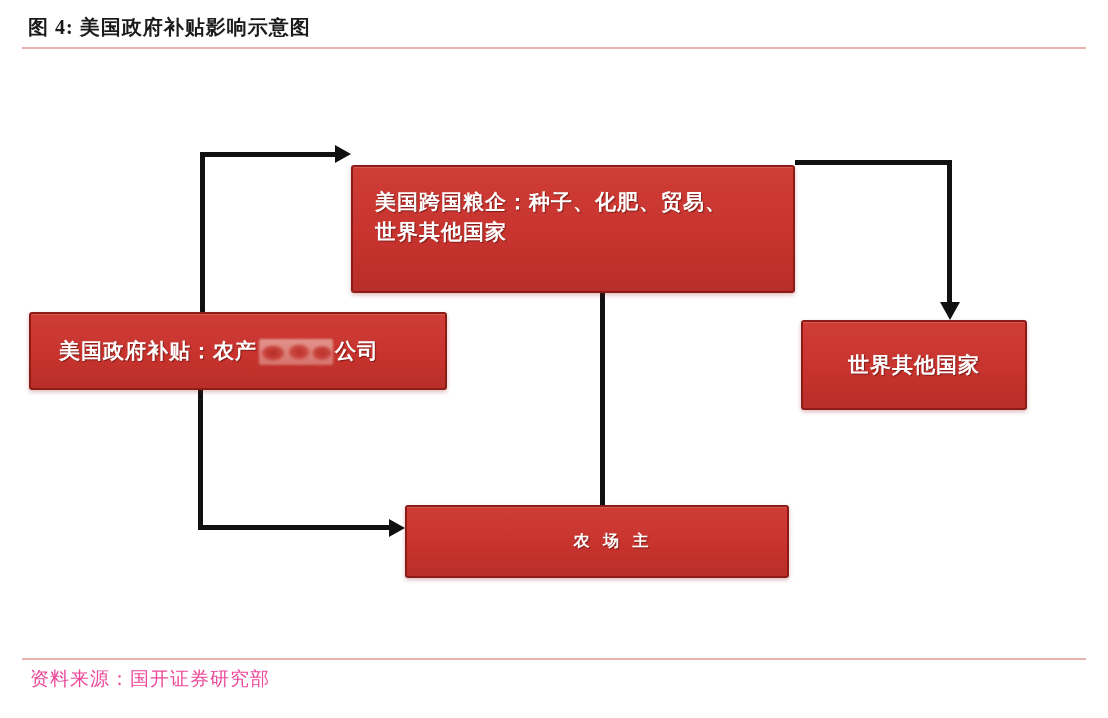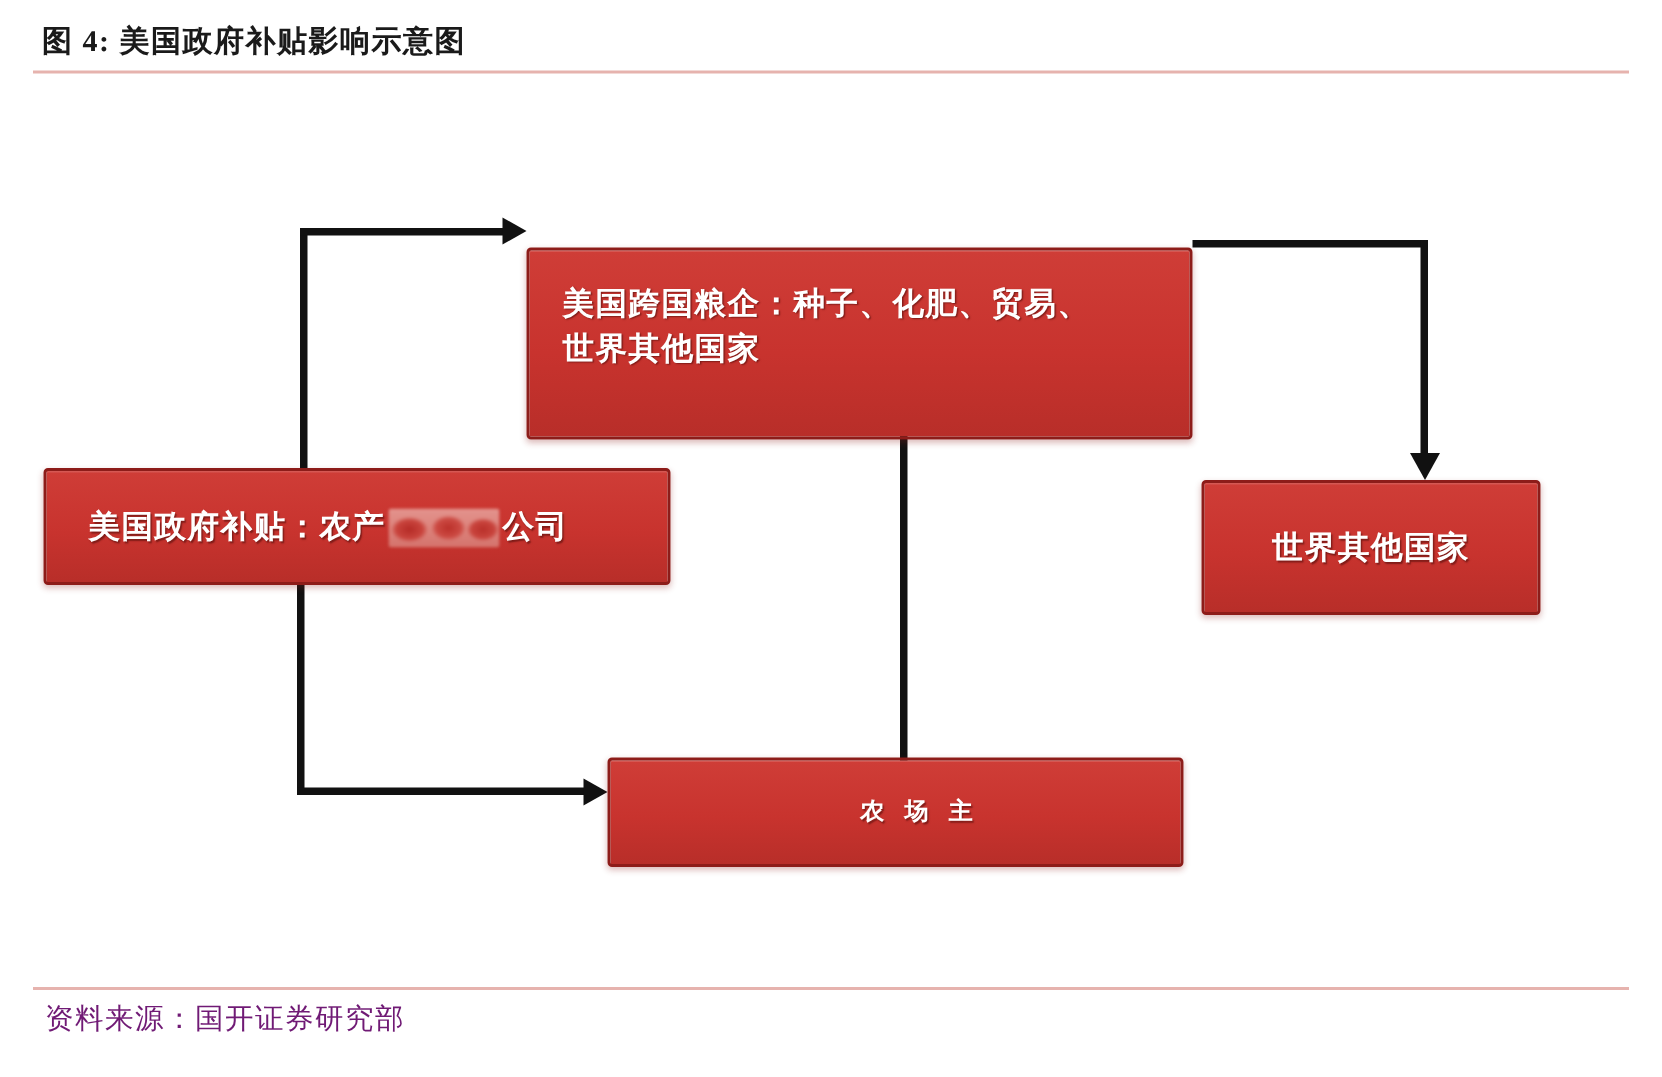--- a/index.html
+++ b/index.html
@@ -41,21 +41,21 @@
   .rule-bottom { top: 658px; }
 
   
   .source {
     position: absolute;
     left: 30px;
     top: 666px;
     font-family: "DejaVu Serif", "Liberation Serif", serif;
     font-size: 19px;
     letter-spacing: 1px;
-    color: #701a75;
+    color: #ec4899;
     white-space: nowrap;
   }
 
   
   .canvas {
     position: absolute;
     left: 0;
     top: 52px;
     width: 1108px;
     height: 604px;

